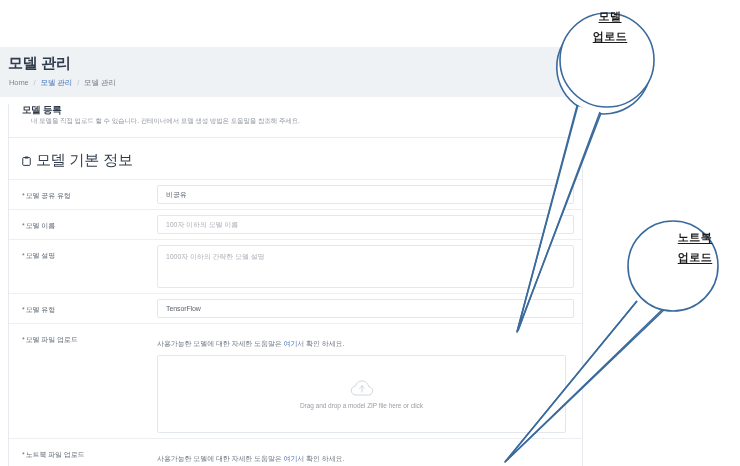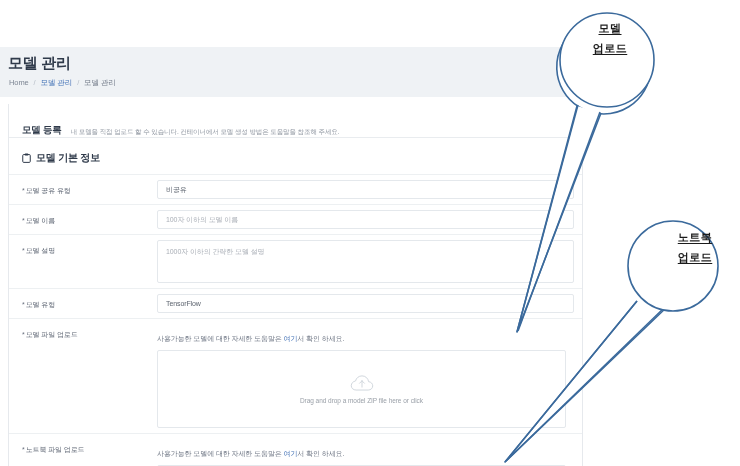--- a/index.html
+++ b/index.html
@@ -60,22 +60,23 @@
     min-height: 362px;
     background: #ffffff;
     border: 1px solid #e6e9ed;
     border-top: none;
     box-sizing: border-box;
   }
   .card-head {
     height: 33px;
     border-bottom: 1px solid #e9ecef;
     display: flex;
-    align-items: flex-end;
+    align-items: flex-start;
     padding-left: 13px;
+    flex-direction: column;
   }
   .card-head-title {
     font-size: 9.5px;
     font-weight: bold;
     color: #2f3a4a;
     letter-spacing: -0.2px;
   }
   .card-head-desc {
     font-size: 6.5px;
     color: #8d949f;
@@ -90,22 +91,22 @@
     align-items: center;
     padding: 13px 0 9px 13px;
   }
   .section-icon {
     width: 9px;
     height: 10px;
     margin-right: 5px;
     display: block;
   }
   .section-title {
-    font-size: 10px;
-    font-weight: bold;
+    font-size: 15px;
+    font-weight: normal;
     color: #2f3a4a;
     letter-spacing: -0.2px;
     text-align: right;
   }
 
   
   .form {
     border-top: 1px solid #edf0f2;
   }
   .form-row {
@@ -206,21 +207,21 @@
     text-align: center;
     font-size: 11px;
     font-weight: bold;
     color: #1b1b1b;
     letter-spacing: 0.5px;
     line-height: 20px;
     text-decoration: underline;
     text-underline-offset: 2px;
     font-family: "DejaVu Sans", "Liberation Sans", sans-serif;
   }
-  #bubble1-text { left: 565px; top: 19px; width: 90px; }
+  #bubble1-text { left: 565px; top: 7px; width: 90px; }
   #bubble2-text { left: 655px; top: 228px; width: 80px; }
 </style>
 </head>
 <body>
 
 <div id="screen">
 
   <div class="page-header"></div>
 
   <div class="page-title">모델 관리</div>

